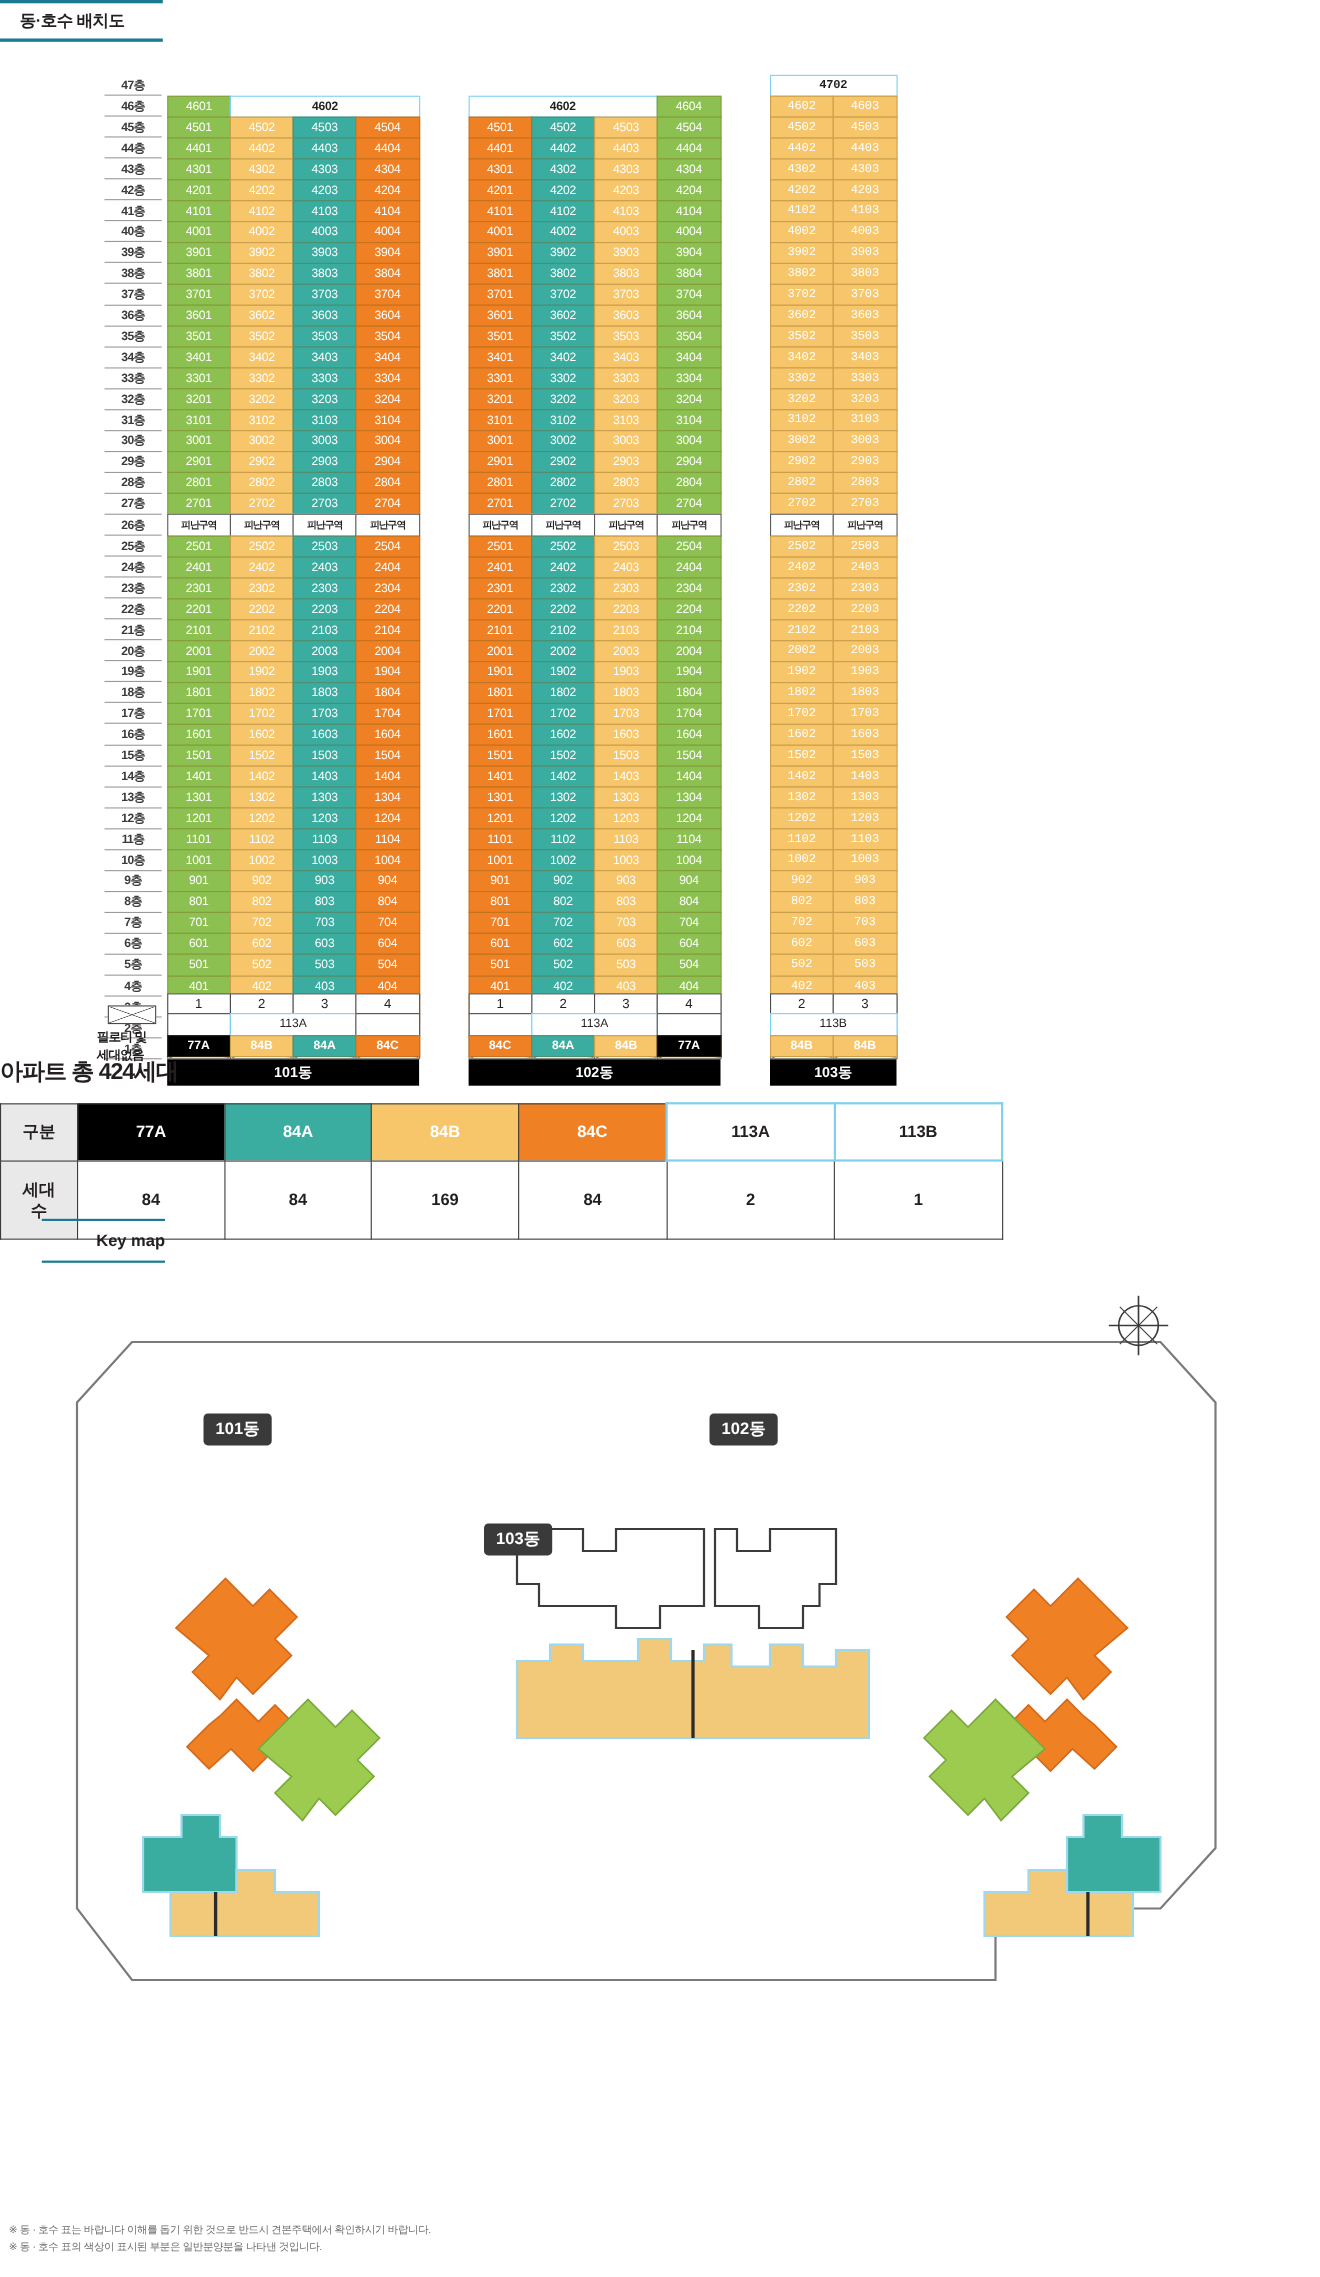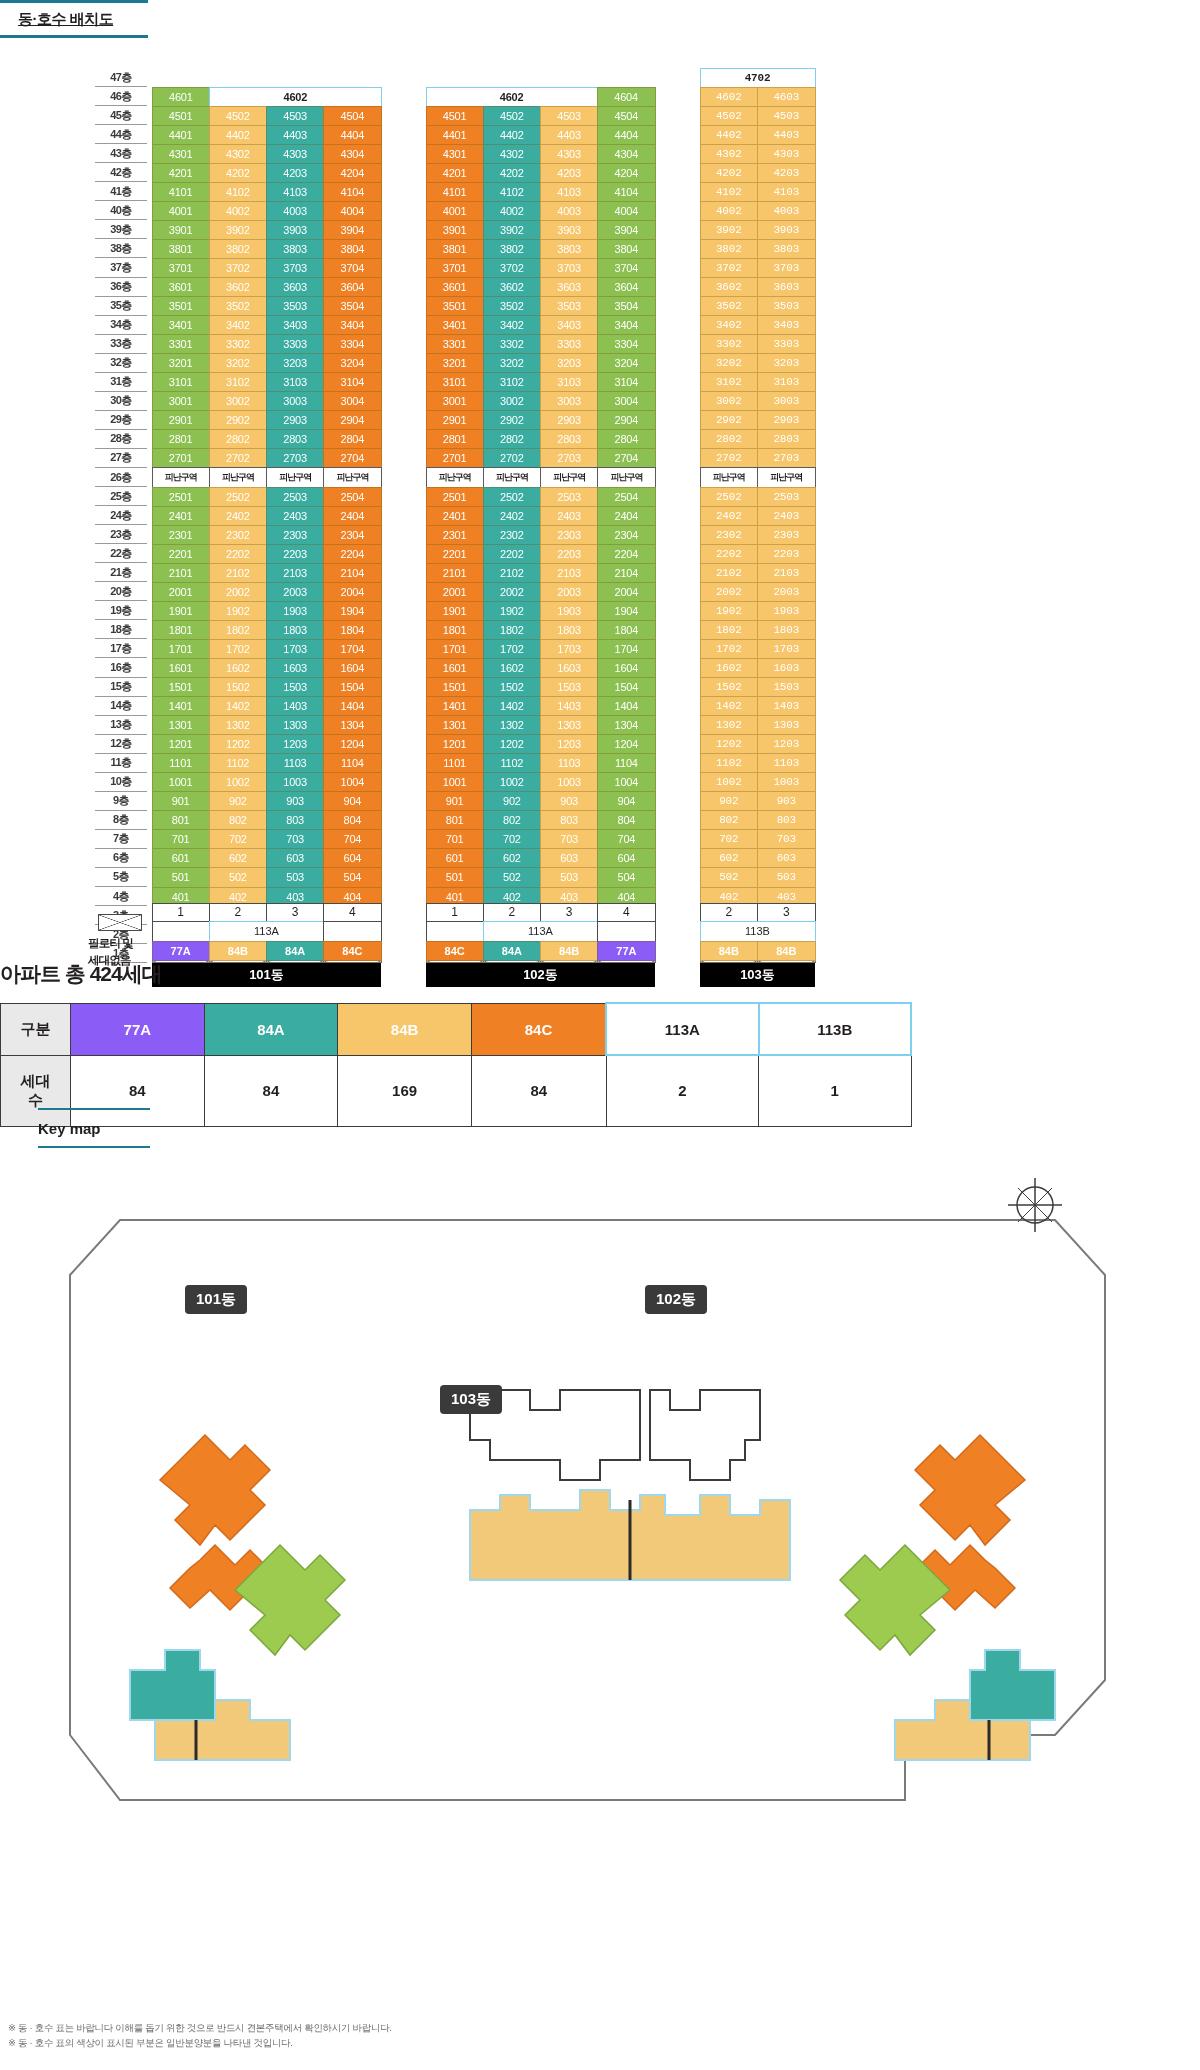--- a/index.html
+++ b/index.html
@@ -10,21 +10,21 @@
     font-family: "Liberation Sans", "DejaVu Sans", sans-serif;
     color: #231f20;
   }
   .page { position: relative; width: 1200px; height: 2070px; overflow: hidden; }
 
   
   .title-tab {
     position: absolute; left: 0; top: 0; width: 148px; height: 38px;
     border-top: 3px solid #1b7a92;
     border-bottom: 3px solid #1b7a92;
-    display: flex; align-items: center; padding-left: 18px; text-decoration: underline;
+    display: flex; align-items: center; padding-left: 18px;
   }
   .title-tab span { font-size: 15px; font-weight: bold; letter-spacing: -0.5px; }
 
   
   .chart-area { position: absolute; left: 0; top: 58px; width: 1200px; height: 880px; }
 
   .floors-col {
     position: absolute; left: 95px; top: 10px; width: 52px;
   }
   .floor-label {
@@ -108,33 +108,33 @@
   }
   .piloti-note div.t { font-size: 11.5px; font-weight: bold; line-height: 17px; text-align: left; letter-spacing: -0.8px; font-family: Liberation Serif, serif; }
 
   
   .total-title { position: absolute; left: 0; top: 960px; font-size: 21px; font-weight: bold; letter-spacing: -1px; }
   .total-table { position: absolute; left: 0; top: 1002px; width: 912px; border-collapse: collapse; }
   .total-table td, .total-table th {
     border: 1px solid #3b3b3b; height: 30px; text-align: center; font-size: 15px; font-weight: bold; padding: 16px;
   }
   .th-label { background: #e9e9e9; width: 70px; font-size: 14px; }
-  .u-77a  { background: #8b5cf6; color: #fff; }
+  .u-77a  { background: #000000; color: #fff; }
   .u-84a  { background: #3aaca0; color: #fff; }
   .u-84b  { background: #f7c56a; color: #fff; }
   .u-84c  { background: #ef8023; color: #fff; }
   .u-113a { background: #fff; color: #231f20; border: 2px solid #7ed0ef !important; }
   .u-113b { background: #fff; color: #231f20; border: 2px solid #7ed0ef !important; }
   .cnt { background: #fff; color: #231f20; font-size: 15px; }
 
   
   .keymap-tab {
     position: absolute; left: 38px; top: 1108px; width: 112px; height: 40px;
     border-top: 2px solid #1b7a92; border-bottom: 2px solid #1b7a92;
-    display: flex; align-items: center; justify-content: flex-start;
+    display: flex; align-items: center; justify-content: flex-end;
   }
   .keymap-tab span { font-size: 15px; font-weight: bold; }
 
   .keymap { position: absolute; left: 0; top: 1160px; width: 1200px; height: 870px; }
 
   .compass { position: absolute; left: 1010px; top: 10px; width: 56px; height: 70px; }
 
   .dong-tag {
     position: absolute; background: #3a3a3a; color: #fff; font-size: 15px; font-weight: bold;
     padding: 5px 11px; border-radius: 4px; z-index: 9;

